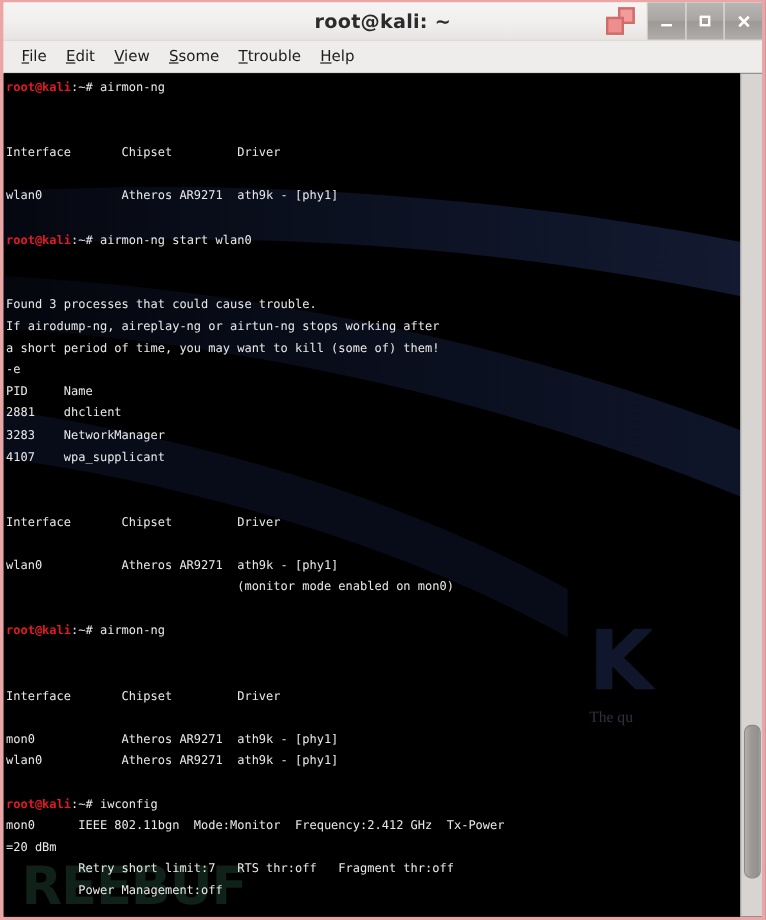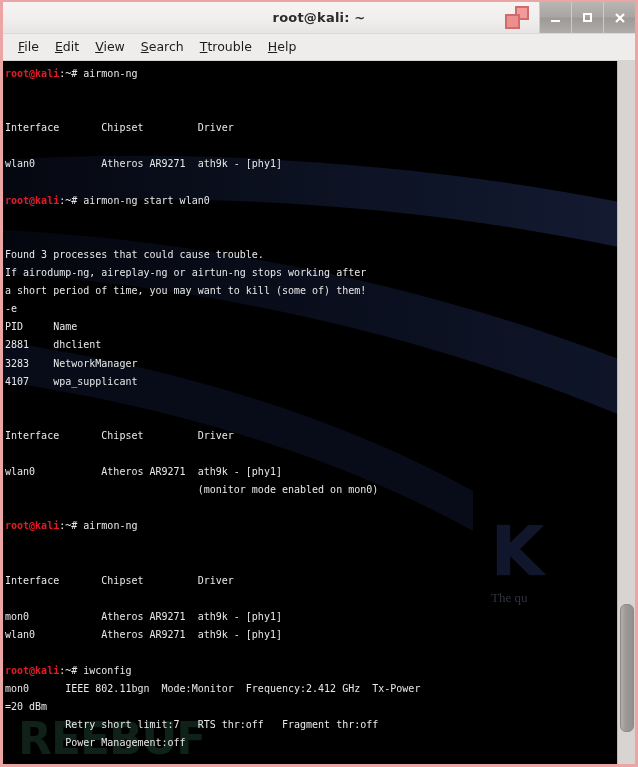--- a/index.html
+++ b/index.html
@@ -36,21 +36,21 @@
     flex: 0 0 31px;
     background: linear-gradient(to bottom, #f6f4f3 0%, #f1efee 55%, #e7e4e2 100%);
     border-bottom: 1px solid #dcd8d5;
   }
   #title-text {
     position: absolute;
     left: 0; right: 0; top: 0;
     line-height: 31px;
     text-align: center;
     font-family: "DejaVu Sans", "Liberation Sans", sans-serif;
-    font-size: 13px;
+    font-size: 16px;
     font-weight: bold;
     color: #2b2b2b;
     letter-spacing: 0.2px;
   }
   #win-icon {
     position: absolute;
     right: 106px;
     top: 4px;
     width: 24px;
     height: 23px;
@@ -246,21 +246,21 @@
           <path d="M3 3 L11 11 M11 3 L3 11" stroke="#ffffff" stroke-width="2.2" fill="none"></path>
         </svg>
       </div>
     </div>
   </div>
 
   <div id="menubar">
     <div class="menu-item"><span class="mn">F</span><span>ile</span></div>
     <div class="menu-item"><span class="mn">E</span><span>dit</span></div>
     <div class="menu-item"><span class="mn">V</span><span>iew</span></div>
-    <div class="menu-item"><span class="mn">S</span><span>earch</span></div>
+    <div class="menu-item"><span class="mn">S</span><span>some</span></div>
     <div class="menu-item"><span class="mn">T</span><span>trouble</span></div>
     <div class="menu-item"><span class="mn">H</span><span>elp</span></div>
   </div>
 
   <div id="term-wrap">
 
     <div id="screen">
 
       <div id="wallpaper">
         <svg width="621" height="710" viewBox="0 0 621 710">

